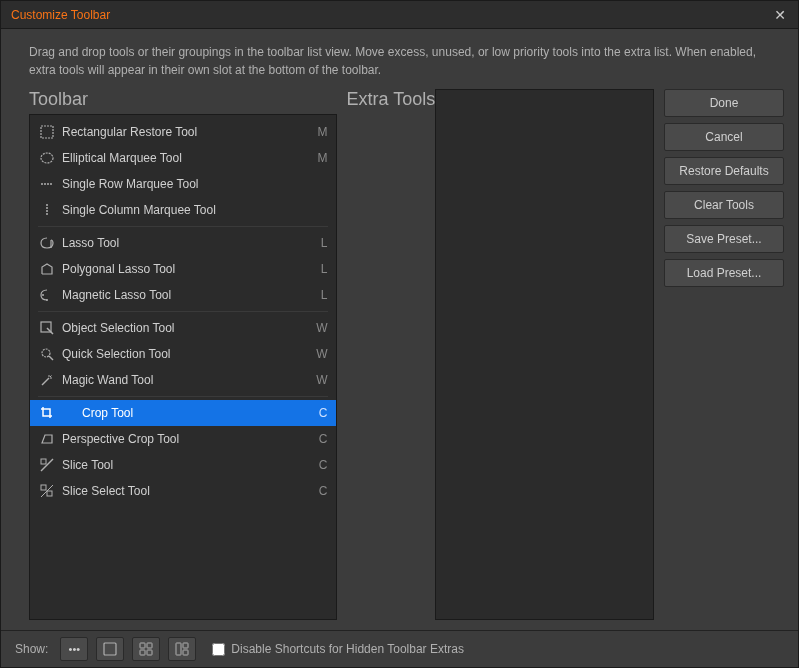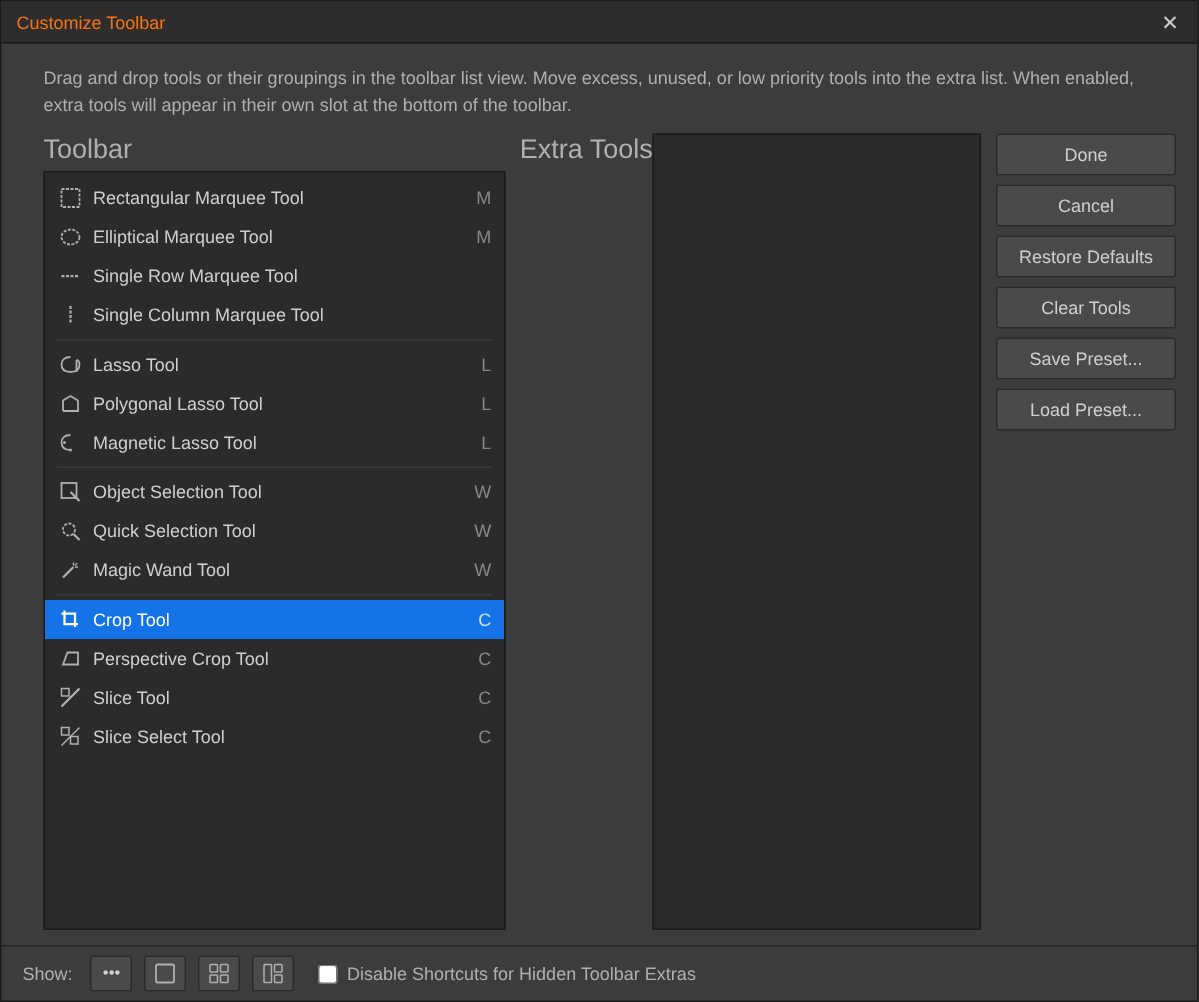--- a/index.html
+++ b/index.html
@@ -134,20 +134,21 @@
     .tool-item.selected .tool-icon {
       color: #fff;
     }
     .tool-name {
       flex: 1;
       font-size: 12px;
       color: #d0d0d0;
     }
     .tool-item.selected .tool-name {
       color: #fff;
+      margin-left: 20px;
     }
     .shortcut-key {
       font-size: 12px;
       color: #888;
       margin-left: 4px;
     }
     .extra-tools-container {
       flex: 1;
       background: #2b2b2b;
       border: 1px solid #1a1a1a;
@@ -243,21 +244,21 @@
         <div class="toolbar-list-container">
           <div class="toolbar-list">
 
             <div class="tool-group">
               <div class="tool-item">
                 <div class="tool-icon">
                   <svg width="14" height="14" viewBox="0 0 14 14" fill="none">
                       <rect x="1" y="1" width="12" height="12" stroke="#b0b0b0" stroke-width="1.2" stroke-dasharray="2 1" fill="none"></rect>
                     </svg>
                 </div>
-                <span class="tool-name">Rectangular Marquee Tool</span>
+                <span class="tool-name">Rectangular Restore Tool</span>
                 <span class="shortcut-key">M</span>
               </div>
               <div class="tool-item">
                 <div class="tool-icon">
                   <svg width="14" height="14" viewBox="0 0 14 14" fill="none">
                       <ellipse cx="7" cy="7" rx="6" ry="5" stroke="#b0b0b0" stroke-width="1.2" stroke-dasharray="2 1" fill="none"></ellipse>
                     </svg>
                 </div>
                 <span class="tool-name">Elliptical Marquee Tool</span>
                 <span class="shortcut-key">M</span>

